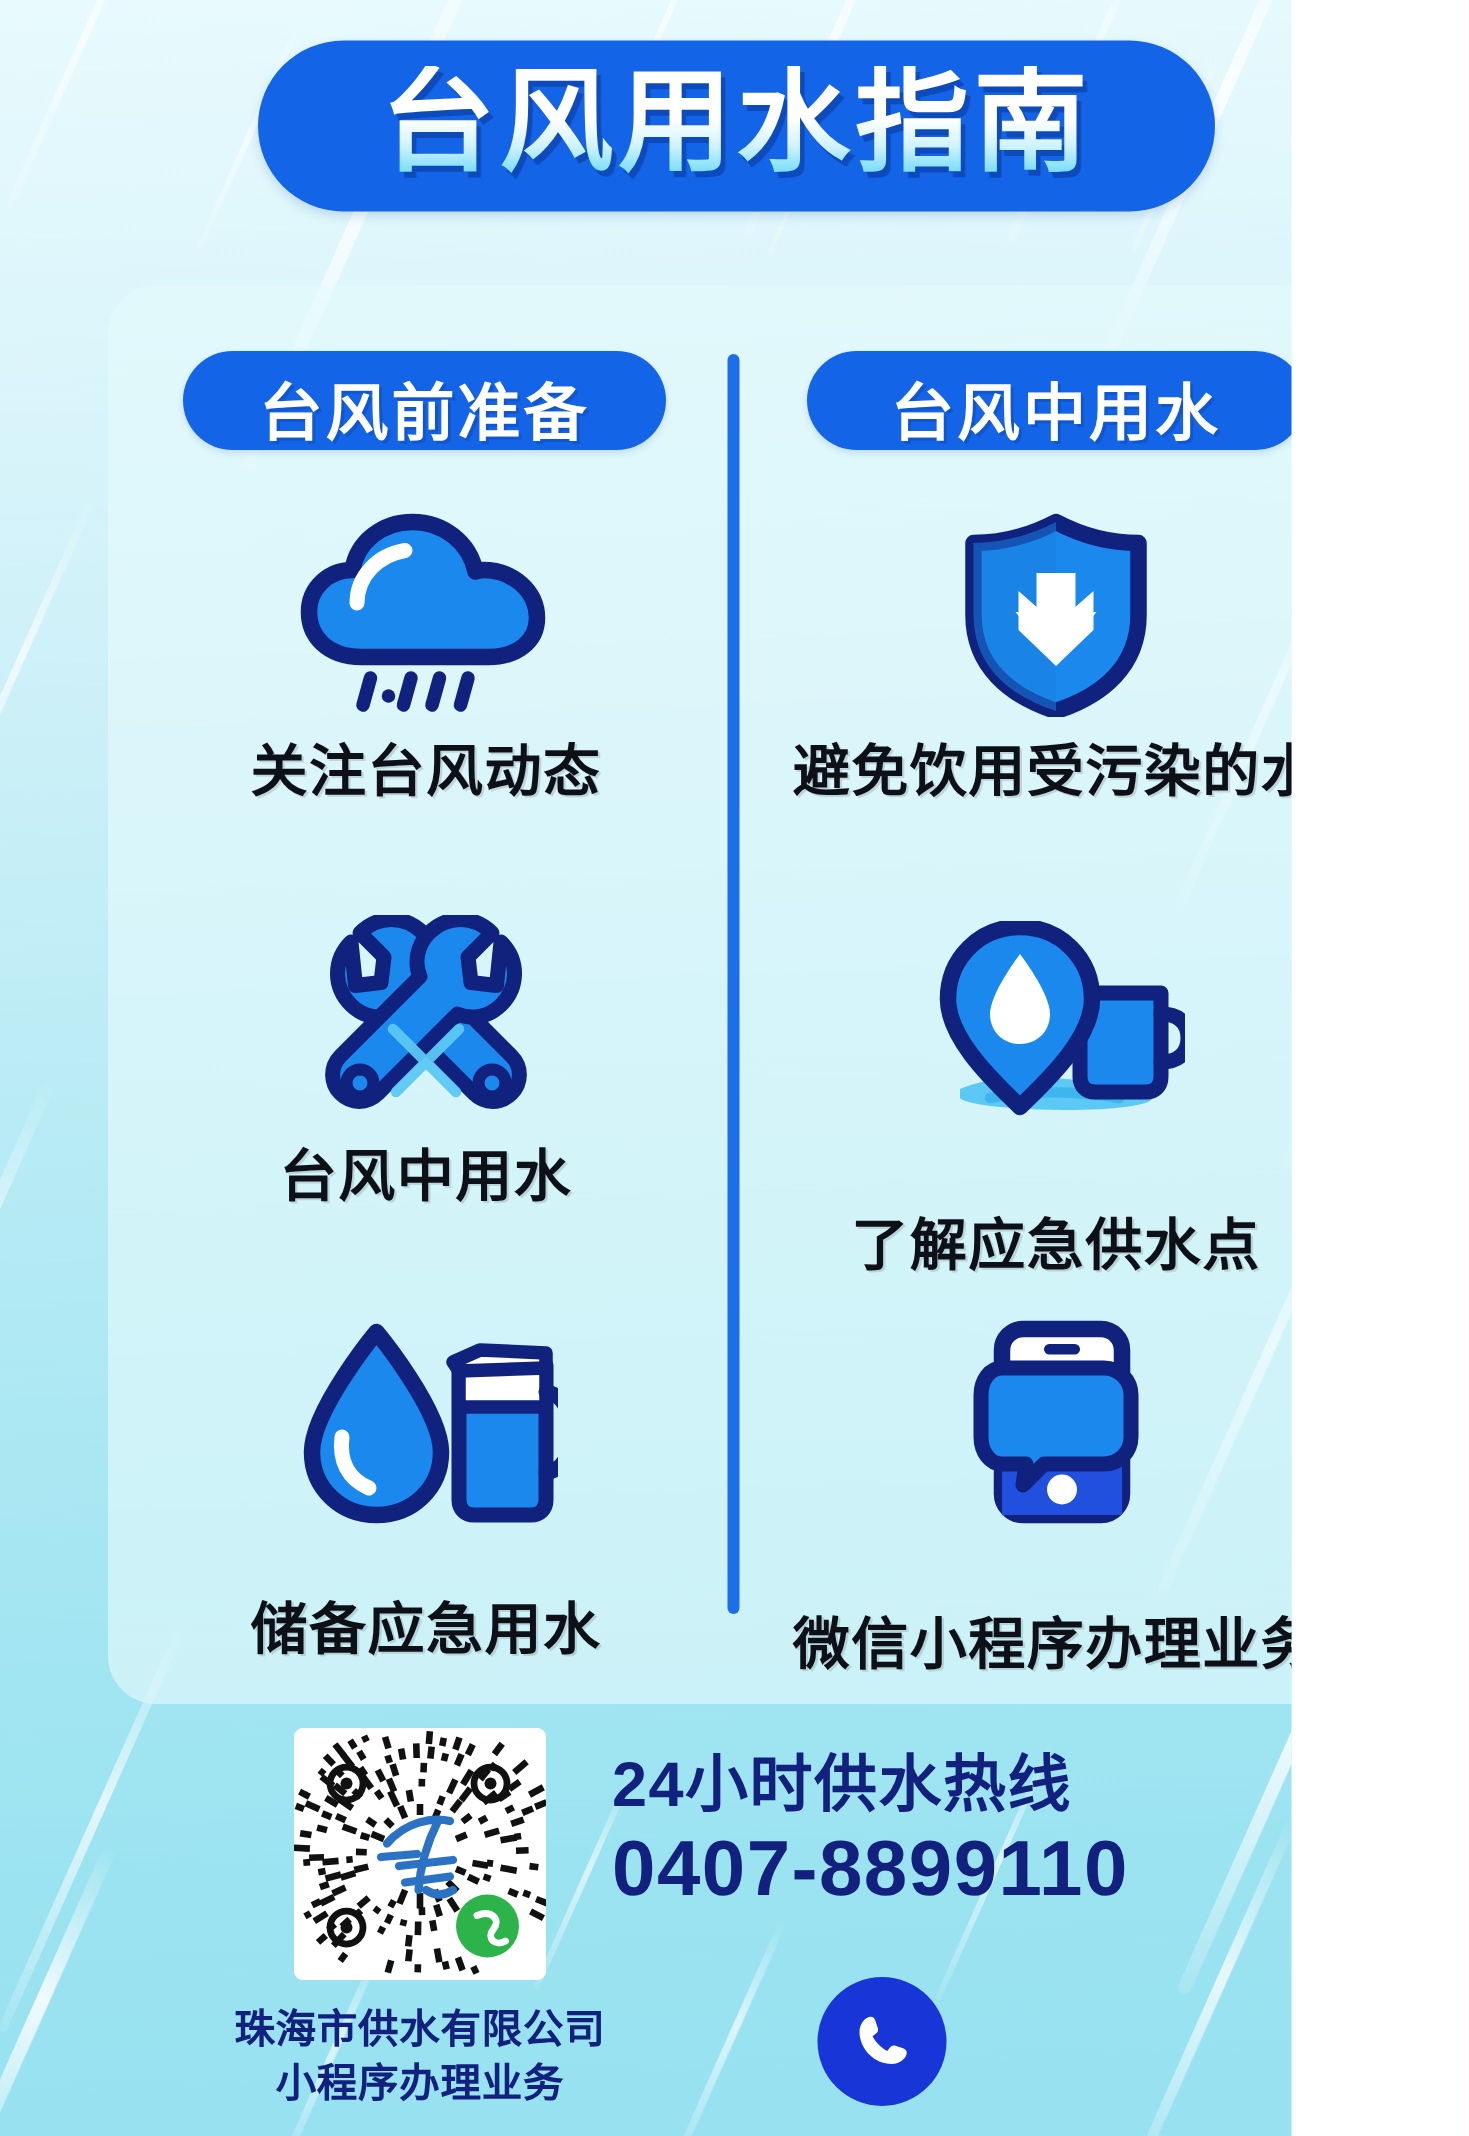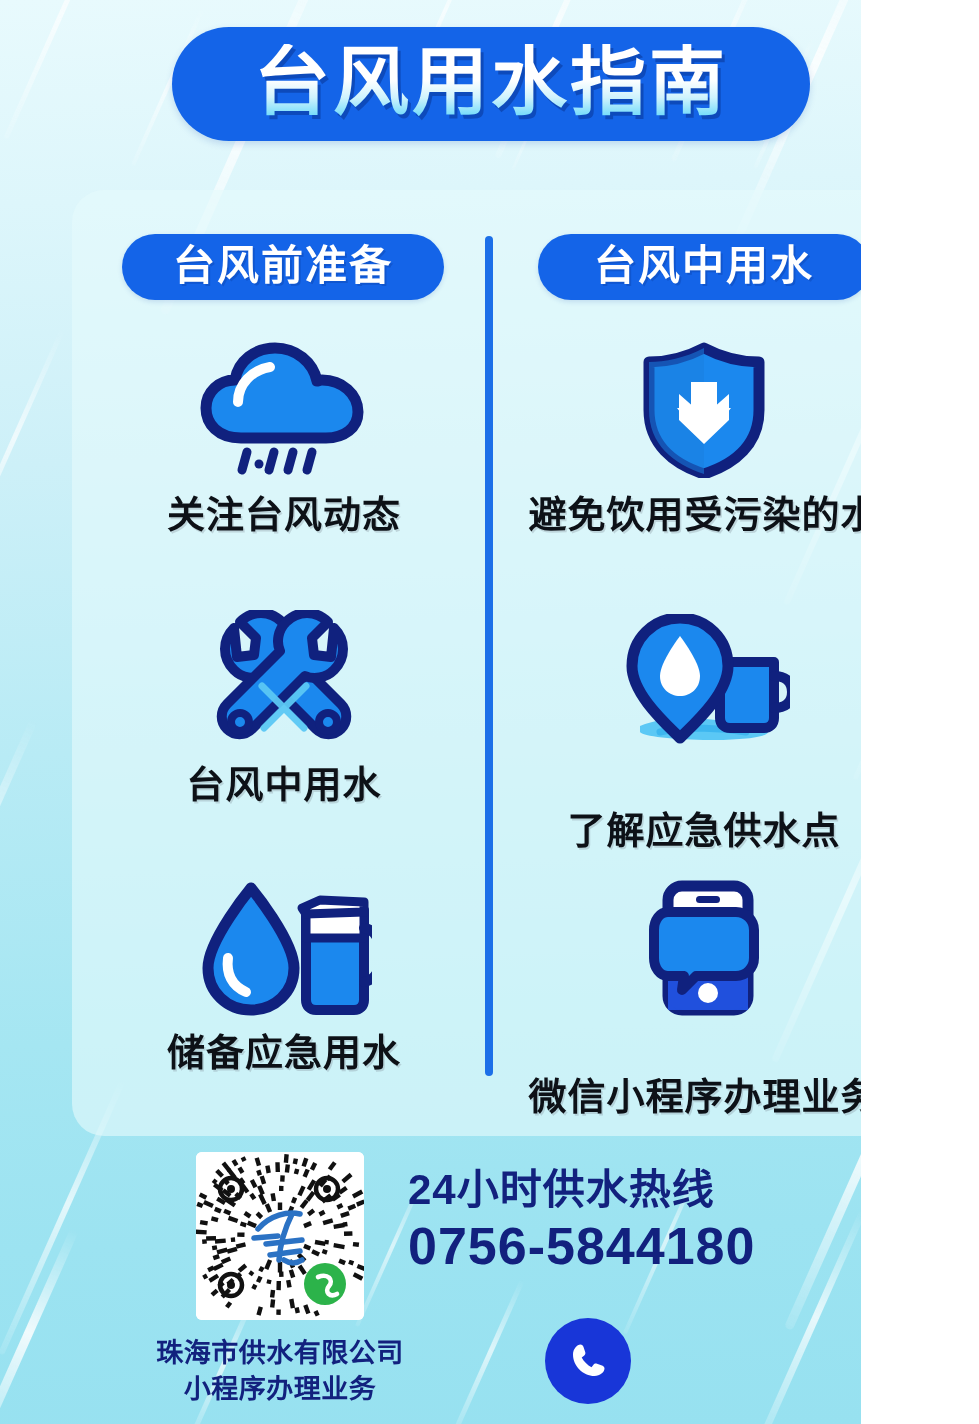--- a/index.html
+++ b/index.html
@@ -79,21 +79,21 @@
     background: #1c6fe8;
     border-radius: 4px;
   }
 
   
   .col-head {
     position: absolute;
     height: 66px;
     background: #1464e8;
     border-radius: 33px;
-    display: flex; align-items: center; justify-content: center;
+    display: flex; align-items: flex-end; justify-content: center;
     box-shadow: 0 2px 5px rgba(20,70,170,0.15);
   }
   .col-head span {
     color: #ffffff;
     font-size: 42px;
     font-weight: 700;
     letter-spacing: 2px;
     line-height: 1;
     padding-bottom: 3px;
     text-shadow: 2px 2px 0 rgba(10,60,160,0.35);
@@ -118,21 +118,21 @@
     font-weight: 700;
     color: #0d1117;
     letter-spacing: 1px;
     white-space: nowrap;
     line-height: 1;
     text-shadow: 1.5px 1.5px 0 rgba(120,130,140,0.28);
   }
 
   #item-l0 { left: 110px; top: 340px; width: 348px; }
   #item-l1 { left: 110px; top: 610px; width: 348px; }
-  #item-l2 { left: 110px; top: 878px; width: 348px; }
+  #item-l2 { left: 110px; top: 878px; width: 348px; gap: 34px; }
   #item-r0 { left: 508px; top: 340px; width: 392px; }
   #item-r1 { left: 508px; top: 610px; width: 392px; gap: 46px; }
   #item-r2 { left: 508px; top: 878px; width: 392px; gap: 44px; }
 
   
   #qr-box {
     position: absolute;
     left: 196px; top: 1152px;
     width: 168px; height: 168px;
     background: #ffffff;
@@ -482,21 +482,21 @@
     </svg>
   </div>
 
   <div id="qr-caption">
     <div>珠海市供水有限公司</div>
     <div>小程序办理业务</div>
   </div>
 
   <div id="hotline">
     <div id="hotline-title">24小时供水热线</div>
-    <div id="hotline-number">0756-5844180</div>
+    <div id="hotline-number">0407-8899110</div>
   </div>
 
   <div id="phone-button">
     <svg width="48" height="48" viewBox="0 0 48 48">
       <path d="M16.5 7.5 C13 7.5 9 12 9 17.5 C9 29 19 39 30.5 39 C36 39 40.5 35 40.5 31.5 C40.5 30 39.5 29 38 28.5 L33 26.8 C31.5 26.3 30.2 26.8 29.3 28 L27.5 30.3 C23.5 28.2 19.8 24.5 17.7 20.5 L20 18.7 C21.2 17.8 21.7 16.5 21.2 15 L19.5 10 C19 8.5 18 7.5 16.5 7.5 Z" fill="#ffffff"></path>
     </svg>
   </div>
 
 </div>
 

